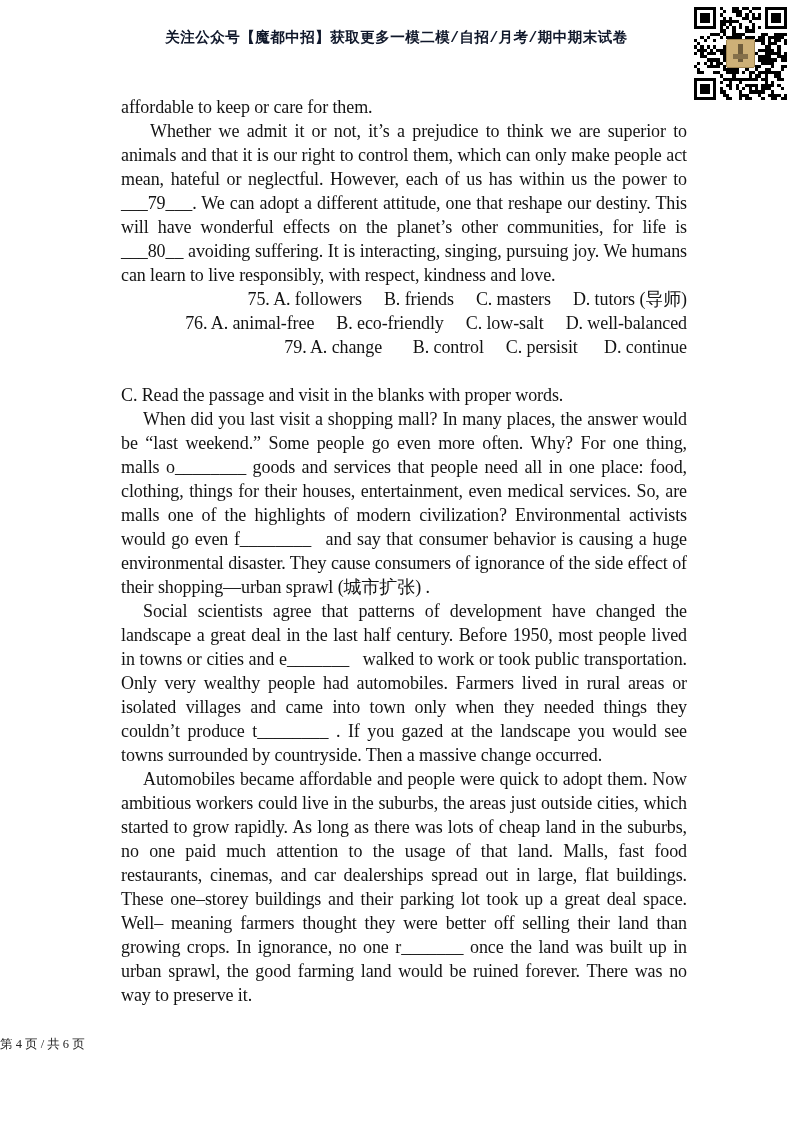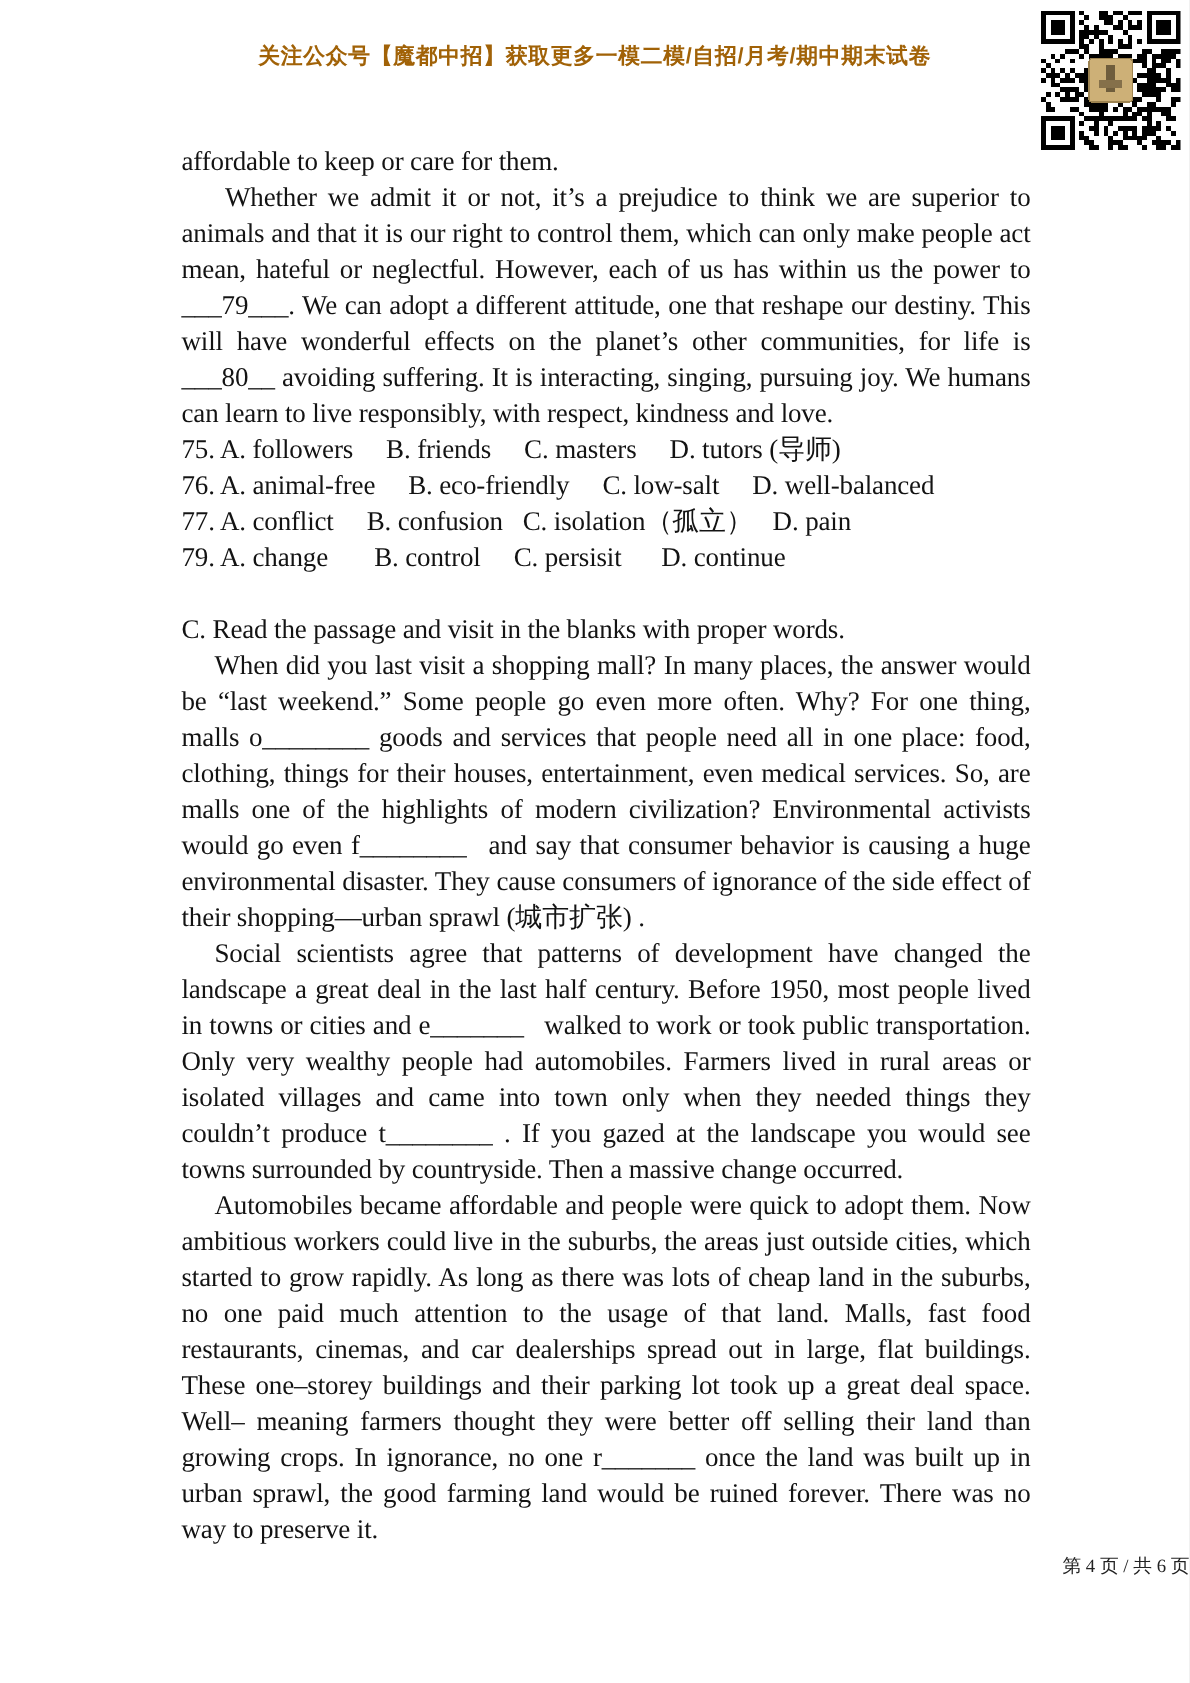--- a/index.html
+++ b/index.html
@@ -4,39 +4,39 @@
 <style>
   html,body { margin:0; padding:0; background:#e8e8e8; }
   .page {
     position:relative; width:793px; height:1122px; margin:0 auto;
     background:#ffffff; overflow:hidden;
     font-family:"Liberation Serif", serif; color:#131313;
   }
   .header-promo {
     position:absolute; top:28px; left:0; right:0;
     text-align:center;
-    font-family:Liberation Sans, sans-serif;
+    font-family:Liberation Mono, monospace;
     font-weight:bold; font-size:14.5px; letter-spacing:0.5px;
-    color:#a16207;
+    color:#0f172a;
   }
   .qr { position:absolute; top:7px; right:6px; width:93px; height:93px; }
   .qr svg { display:block; }
   .content {
     position:absolute; left:121px; top:95px; width:566px;
     font-size:18px; line-height:24px; text-align:justify;
     letter-spacing:-0.1px;
   }
   .para { margin:0; }
   .indent { text-indent:29px; }
   .indent-c { text-indent:22px; }
-  .qline { white-space:pre-wrap; text-align:left; line-height:24px; }
+  .qline { white-space:pre-wrap; text-align:right; line-height:24px; }
   .section-gap { height:24px; }
   .footer {
     position:absolute; top:1036px; left:0; right:0;
-    text-align:right; font-size:12.5px; color:#222;
+    text-align:left; font-size:12.5px; color:#222;
     font-family:"Liberation Serif", serif;
   }
 </style>
 </head>
 <body>
 
 <div class="page">
 
   <div class="header-promo">关注公众号【魔都中招】获取更多一模二模/自招/月考/期中期末试卷</div>
 
@@ -344,21 +344,20 @@
     </div>
 
   <div class="content">
 
     <p class="para">affordable to keep or care for them.</p>
 
     <p class="para indent">Whether we admit it or not, it’s a prejudice to think we are superior to animals and that it is our right to control them, which can only make people act mean, hateful or neglectful. However, each of us has within us the power to ___79___. We can adopt a different attitude, one that reshape our destiny. This will have wonderful effects on the planet’s other communities, for life is ___80__ avoiding suffering. It is interacting, singing, pursuing joy. We humans can learn to live responsibly, with respect, kindness and love.</p>
 
     <div class="qline">75. A. followers     B. friends     C. masters     D. tutors (导师)</div>
     <div class="qline">76. A. animal-free     B. eco-friendly     C. low-salt     D. well-balanced</div>
-    <div class="qline">77. A. conflict     B. confusion   C. isolation（孤立）   D. pain</div>
     <div class="qline">79. A. change       B. control     C. persisit      D. continue</div>
 
     <div class="section-gap"></div>
 
     <p class="para">C. Read the passage and visit in the blanks with proper words.</p>
 
     <p class="para indent-c">When did you last visit a shopping mall? In many places, the answer would be “last weekend.” Some people go even more often. Why? For one thing, malls o________ goods and services that people need all in one place: food, clothing, things for their houses, entertainment, even medical services. So, are malls one of the highlights of modern civilization? Environmental activists would go even f________  and say that consumer behavior is causing a huge environmental disaster. They cause consumers of ignorance of the side effect of their shopping—urban sprawl (城市扩张) .</p>
 
     <p class="para indent-c">Social scientists agree that patterns of development have changed the landscape a great deal in the last half century. Before 1950, most people lived in towns or cities and e_______  walked to work or took public transportation. Only very wealthy people had automobiles. Farmers lived in rural areas or isolated villages and came into town only when they needed things they couldn’t produce t________ . If you gazed at the landscape you would see towns surrounded by countryside. Then a massive change occurred.</p>
 

